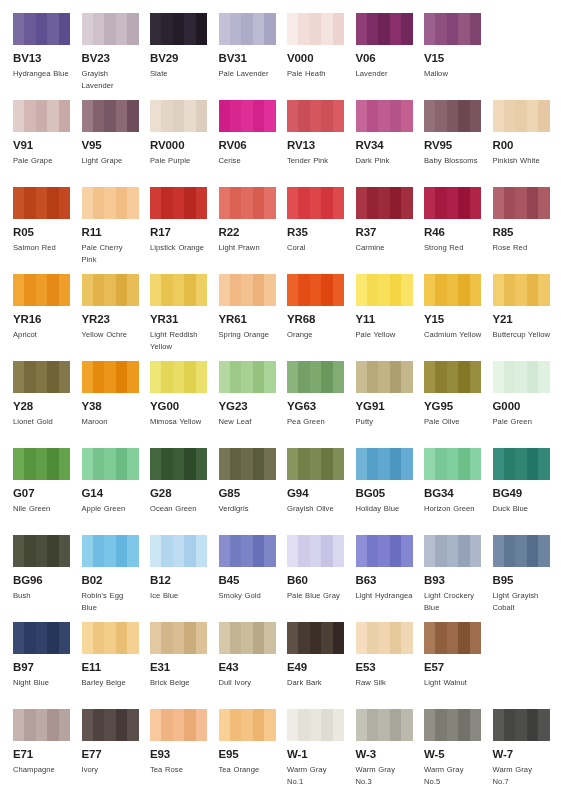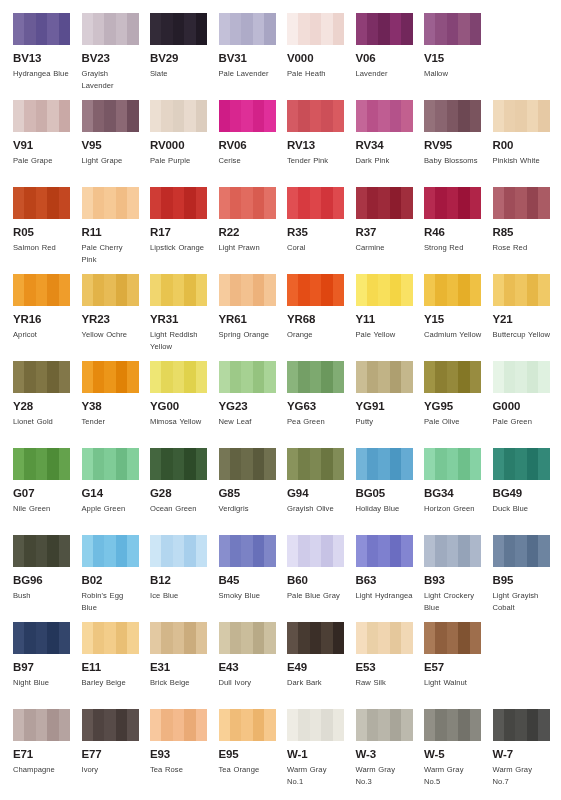--- a/index.html
+++ b/index.html
@@ -426,21 +426,21 @@
       </div>
       <div class="cell">
         <div class="swatch" style="background: rgb(235, 148, 24);">
           <div class="band" style="left: 0%; width: 20.4%; background: rgb(241, 162, 41);"></div>
           <div class="band" style="left: 20%; width: 20.4%; background: rgb(230, 138, 14);"></div>
           <div class="band" style="left: 40%; width: 20.4%; background: rgb(236, 150, 25);"></div>
           <div class="band" style="left: 60%; width: 20.4%; background: rgb(224, 130, 6);"></div>
           <div class="band" style="left: 80%; width: 20.4%; background: rgb(237, 153, 30);"></div>
         </div>
         <div class="code">Y38</div>
-        <div class="name">Tender</div>
+        <div class="name">Maroon</div>
       </div>
       <div class="cell">
         <div class="swatch" style="background: rgb(232, 220, 99);">
           <div class="band" style="left: 0%; width: 20.4%; background: rgb(238, 230, 116);"></div>
           <div class="band" style="left: 20%; width: 20.4%; background: rgb(228, 215, 88);"></div>
           <div class="band" style="left: 40%; width: 20.4%; background: rgb(233, 221, 102);"></div>
           <div class="band" style="left: 60%; width: 20.4%; background: rgb(224, 210, 76);"></div>
           <div class="band" style="left: 80%; width: 20.4%; background: rgb(235, 224, 108);"></div>
         </div>
         <div class="code">YG00</div>
@@ -628,21 +628,21 @@
       </div>
       <div class="cell">
         <div class="swatch" style="background: rgb(122, 129, 196);">
           <div class="band" style="left: 0%; width: 20.4%; background: rgb(136, 142, 205);"></div>
           <div class="band" style="left: 20%; width: 20.4%; background: rgb(114, 122, 192);"></div>
           <div class="band" style="left: 40%; width: 20.4%; background: rgb(123, 130, 197);"></div>
           <div class="band" style="left: 60%; width: 20.4%; background: rgb(104, 112, 185);"></div>
           <div class="band" style="left: 80%; width: 20.4%; background: rgb(127, 134, 199);"></div>
         </div>
         <div class="code">B45</div>
-        <div class="name">Smoky Blue</div>
+        <div class="name">Smoky Gold</div>
       </div>
       <div class="cell">
         <div class="swatch" style="background: rgb(213, 210, 237);">
           <div class="band" style="left: 0%; width: 20.4%; background: rgb(225, 222, 244);"></div>
           <div class="band" style="left: 20%; width: 20.4%; background: rgb(207, 203, 233);"></div>
           <div class="band" style="left: 40%; width: 20.4%; background: rgb(214, 211, 238);"></div>
           <div class="band" style="left: 60%; width: 20.4%; background: rgb(199, 195, 229);"></div>
           <div class="band" style="left: 80%; width: 20.4%; background: rgb(218, 215, 240);"></div>
         </div>
         <div class="code">B60</div>

